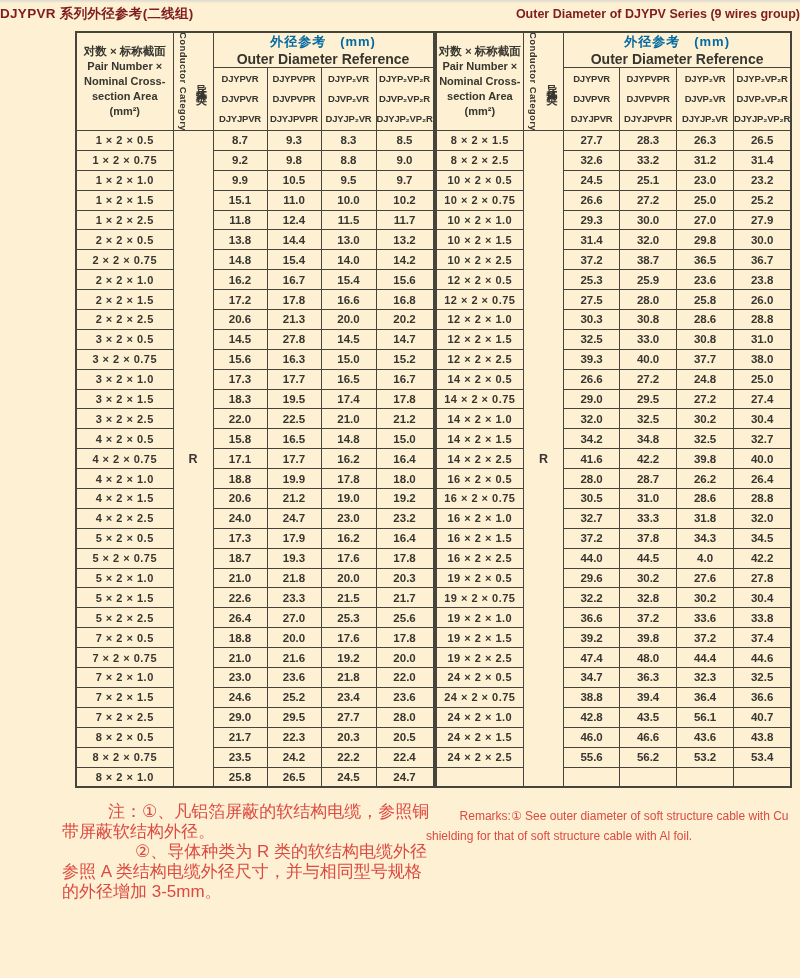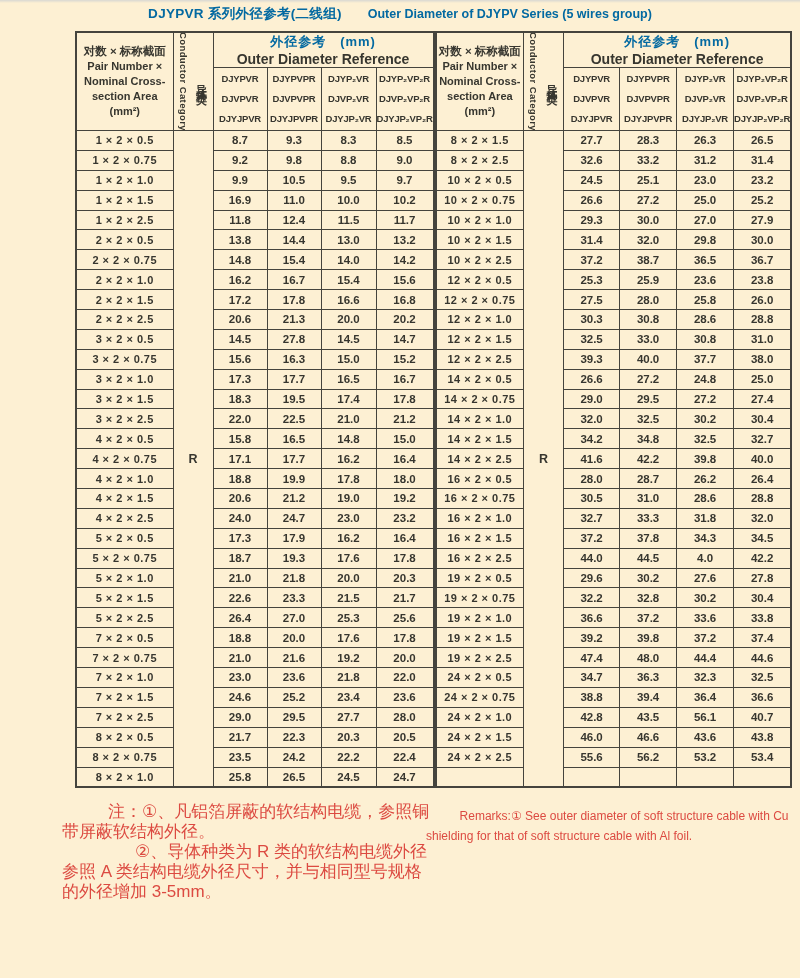--- a/index.html
+++ b/index.html
@@ -10,22 +10,22 @@
     color: #3c3b35;
     position: relative;
     overflow: hidden;
   }
   .scan-edge-top {
     position: absolute; top: 0; left: 0; width: 800px; height: 3px;
     background: linear-gradient(#d9d8d2, rgba(217,216,210,0));
   }
   .page-title {
     position: absolute; top: 5px; left: 0; width: 800px;
-    display: flex; justify-content: center; align-items: baseline; gap: 26px;
-    color: #0369a1;
+    display: flex; justify-content: space-between; align-items: baseline; gap: 26px;
+    color: #7f1d1d;
   }
   .page-title .cn { font-size: 13.5px; font-weight: bold; letter-spacing: 0.3px; }
   .page-title .en { font-size: 12.5px; font-weight: bold; }
 
   .tables-wrap {
     position: absolute; left: 75px; top: 31px; width: 774px;
     display: flex;
   }
   table.od-table {
     border-collapse: collapse; table-layout: fixed;
@@ -81,21 +81,21 @@
   }
   .notes-en p { margin: 0; text-indent: 2.8em; white-space: normal; }
 </style>
 </head>
 <body>
 
 <div class="scan-edge-top"></div>
 
 <div class="page-title">
   <span class="cn">DJYPVR 系列外径参考(二线组)</span>
-  <span class="en">Outer Diameter of DJYPV Series (5 wires group)</span>
+  <span class="en">Outer Diameter of DJYPV Series (9 wires group)</span>
 </div>
 
 <div class="tables-wrap">
 
   <table class="od-table" id="left-table">
     <colgroup>
       <col style="width:97px">
         <col style="width:40px">
       <col style="width:54px">
         <col style="width:54px">
@@ -163,21 +163,21 @@
         </tr>
         <tr>
           <td class="spec-cell">1 × 2 × 1.0</td>
           <td class="val-cell">9.9</td>
           <td class="val-cell">10.5</td>
           <td class="val-cell">9.5</td>
           <td class="val-cell">9.7</td>
         </tr>
         <tr>
           <td class="spec-cell">1 × 2 × 1.5</td>
-          <td class="val-cell">16.9</td>
+          <td class="val-cell">15.1</td>
           <td class="val-cell">11.0</td>
           <td class="val-cell">10.0</td>
           <td class="val-cell">10.2</td>
         </tr>
         <tr>
           <td class="spec-cell">1 × 2 × 2.5</td>
           <td class="val-cell">11.8</td>
           <td class="val-cell">12.4</td>
           <td class="val-cell">11.5</td>
           <td class="val-cell">11.7</td>

